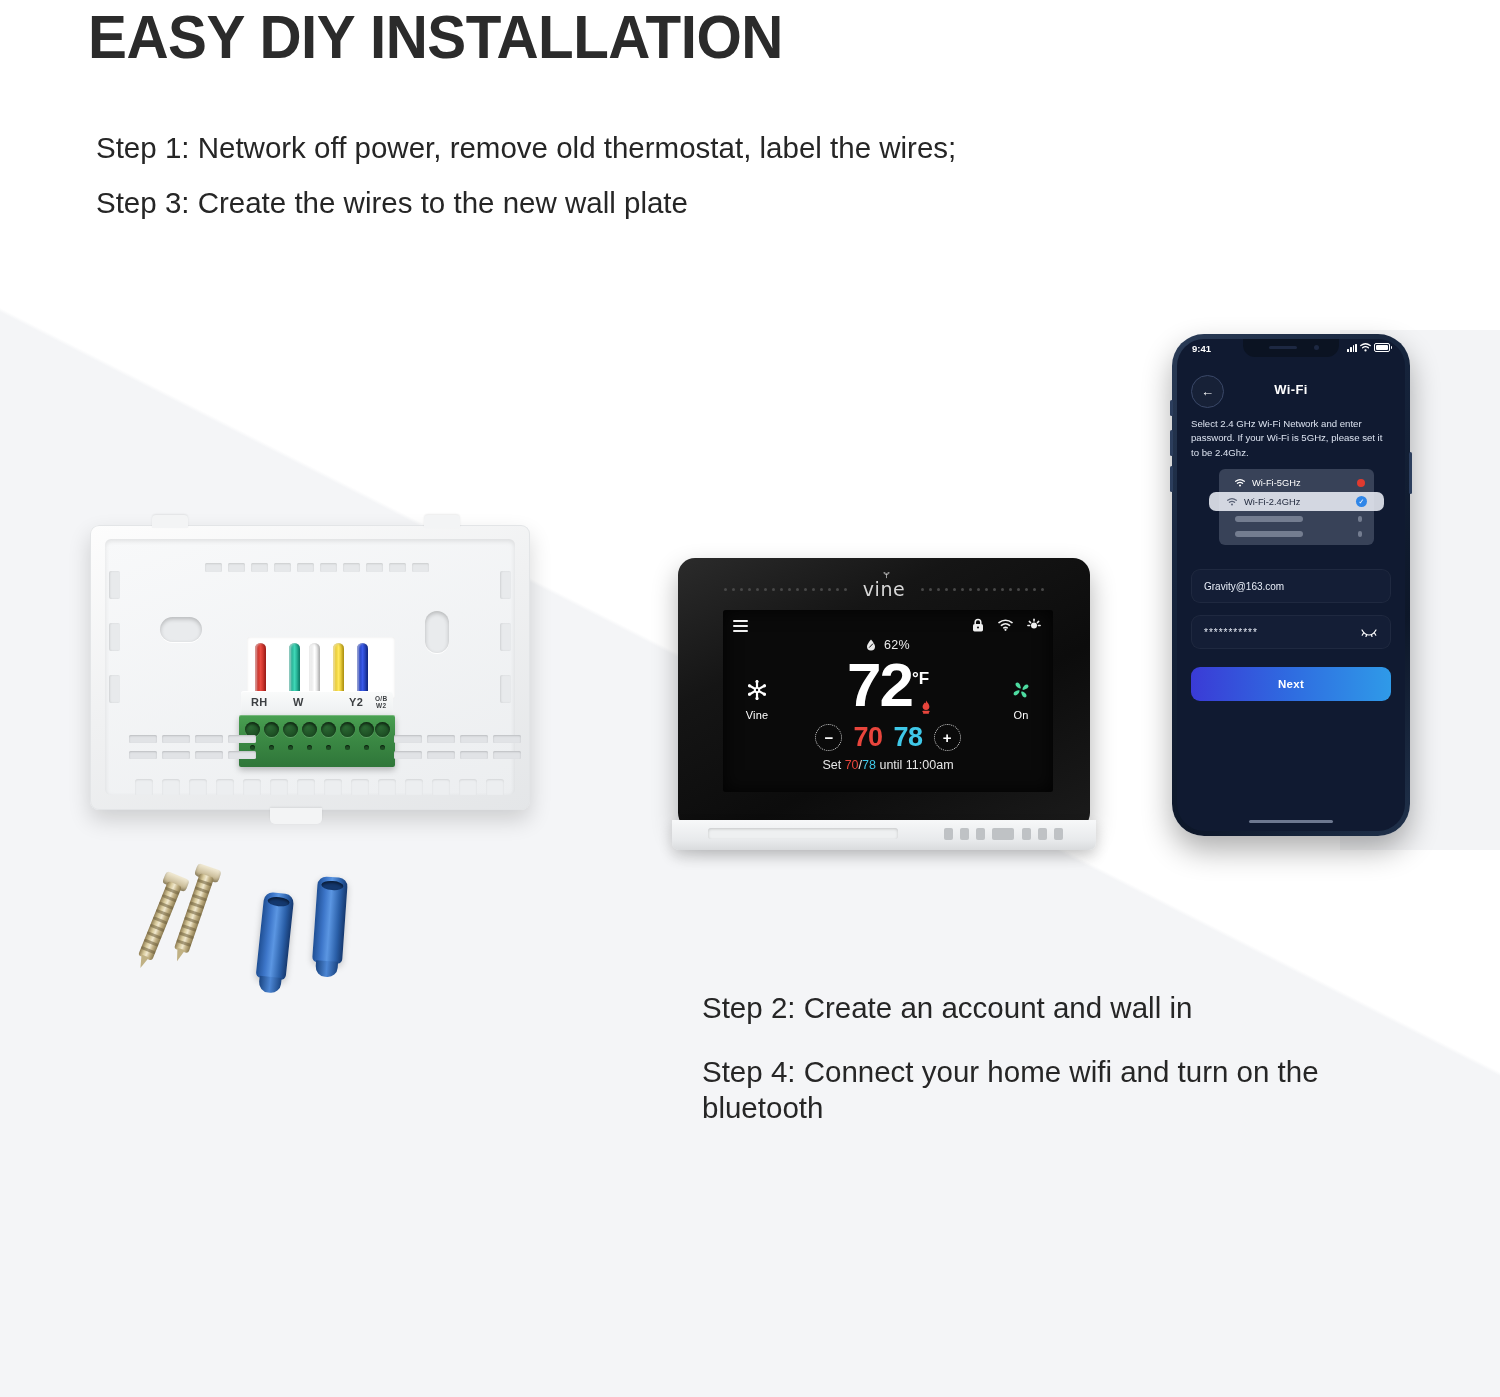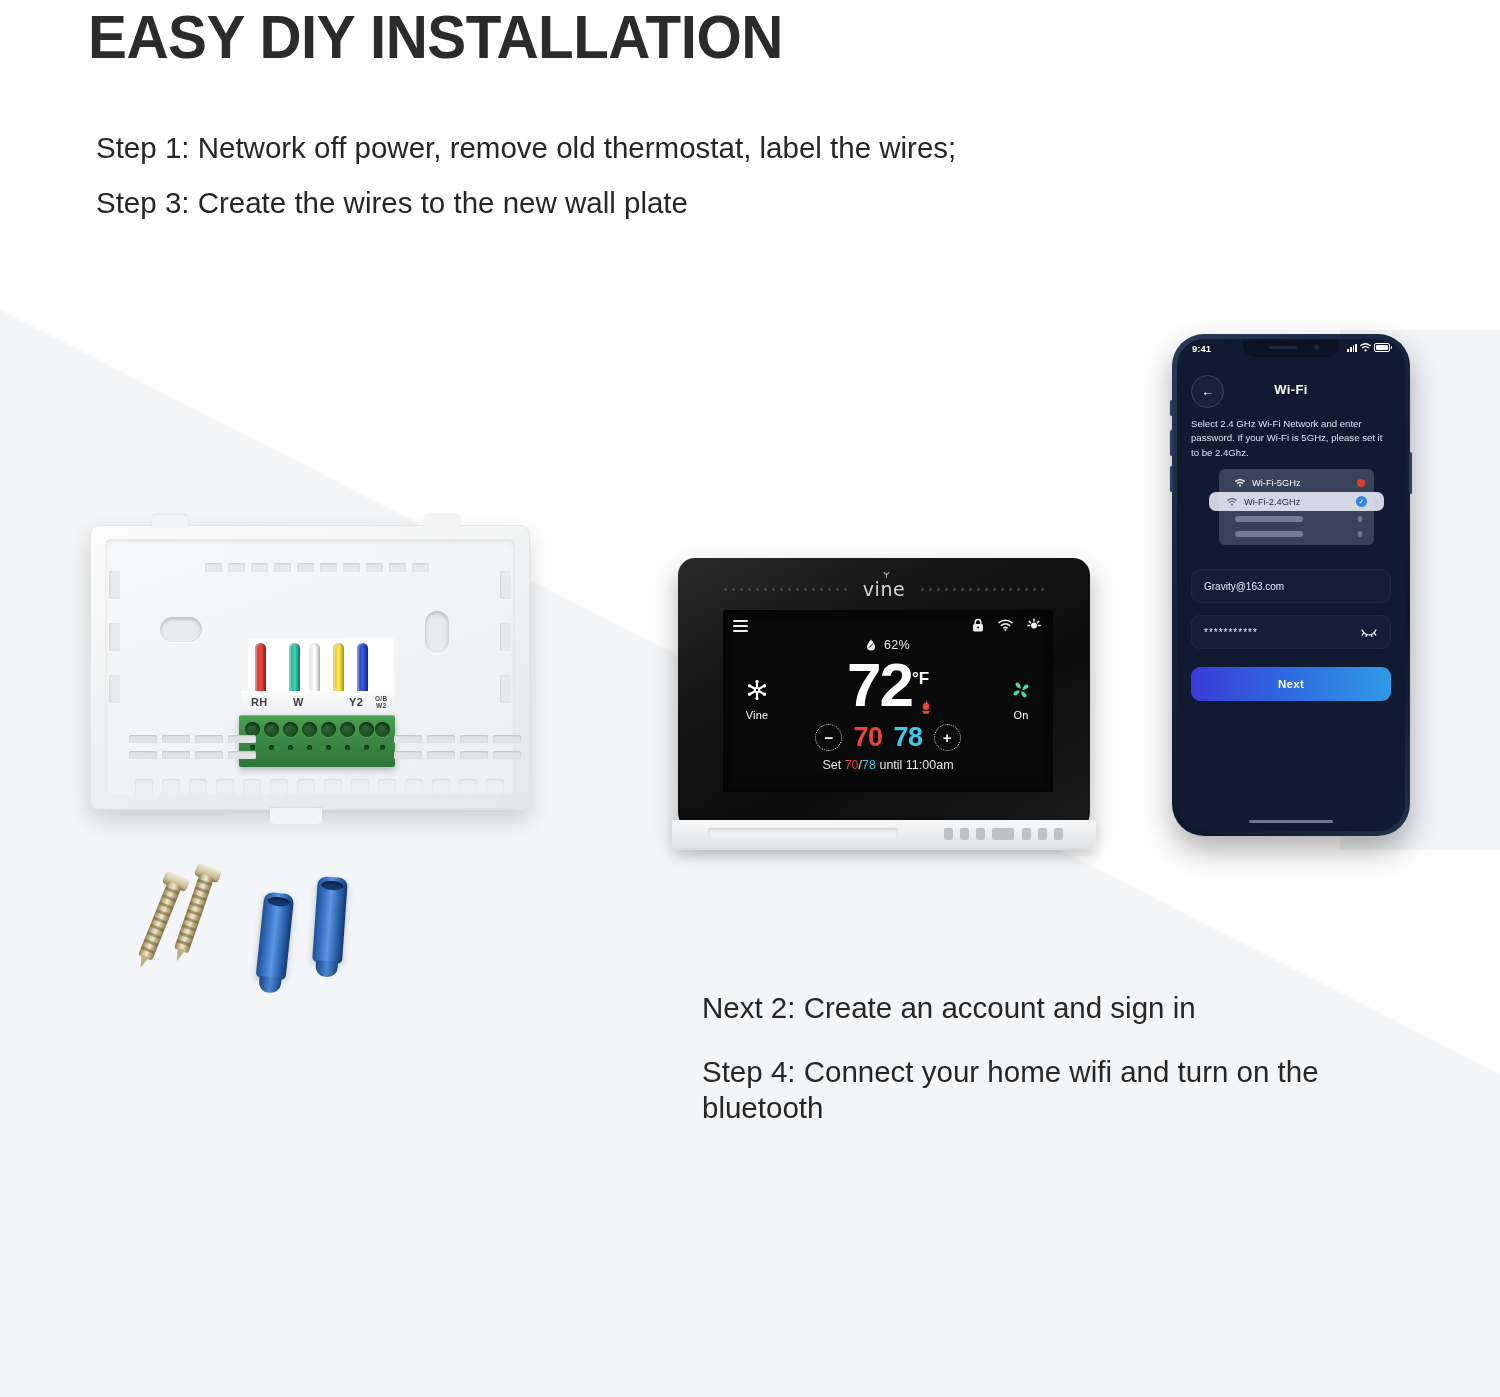--- a/index.html
+++ b/index.html
@@ -751,15 +751,15 @@
       </div>
 
       <div class="next-btn">Next</div>
 
       <div class="home-ind"></div>
     </div>
   </div>
 </div>
 
 <div class="steps-bottom">
-  <div class="step">Next 2: Create an account and sign in</div>
+  <div class="step">Step 2: Create an account and wall in</div>
   <div class="step wrap">Step 4: Connect your home wifi and turn on the bluetooth</div>
 </div>
 
 </body></html>

